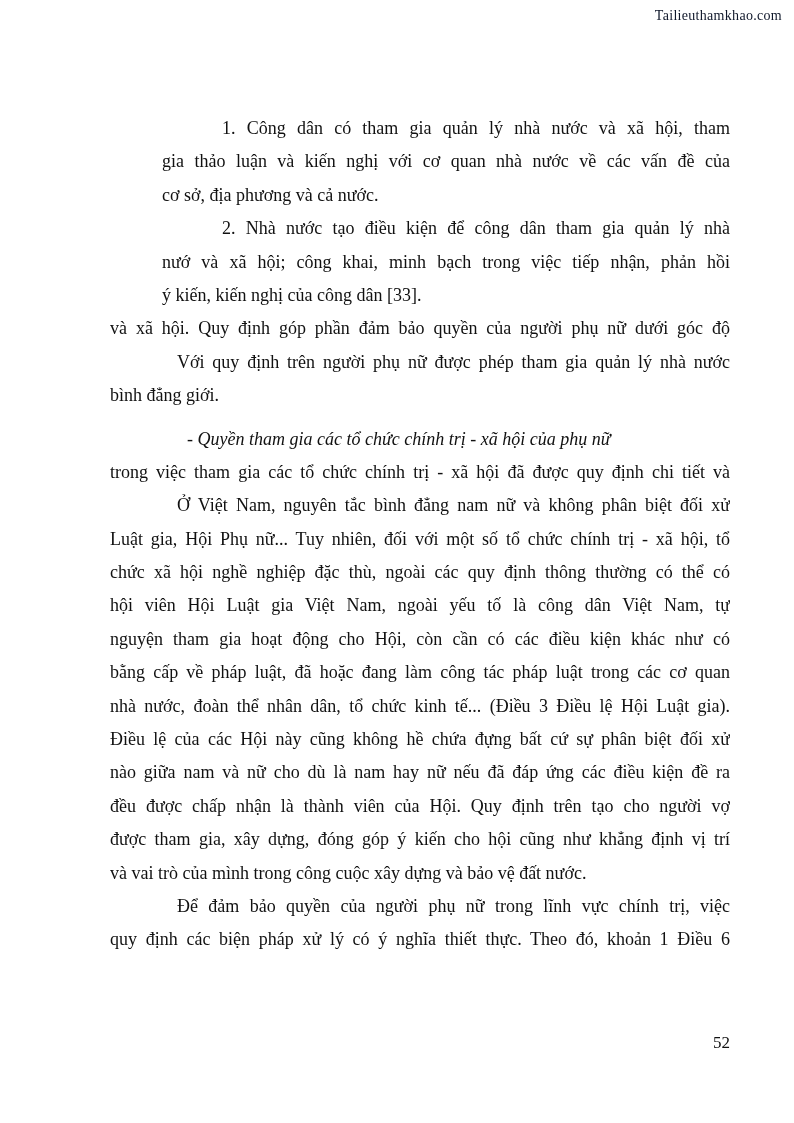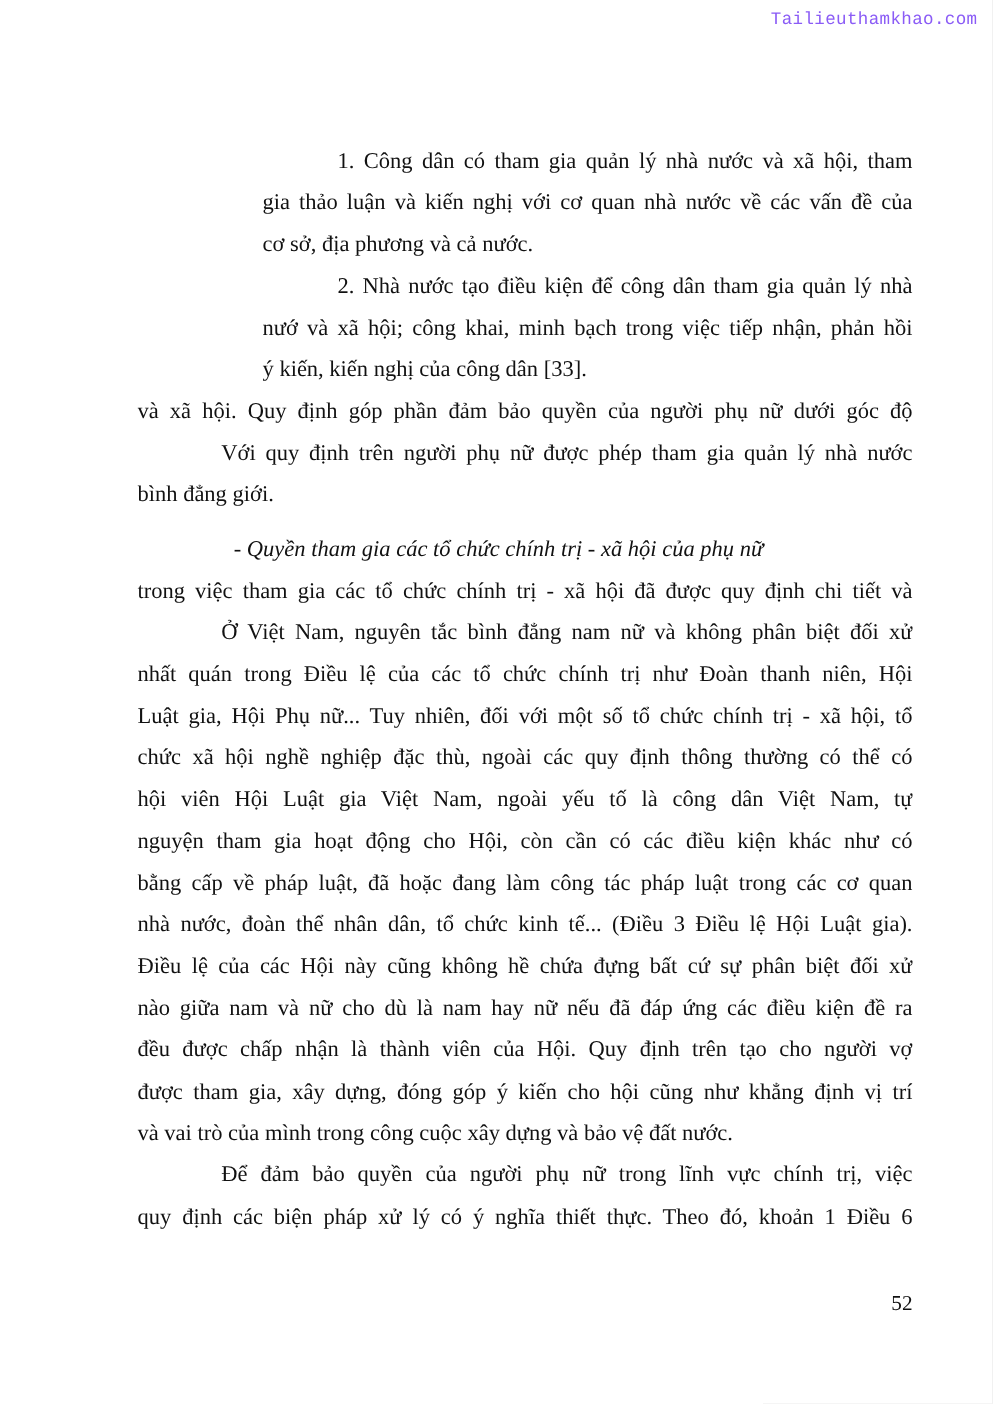--- a/index.html
+++ b/index.html
@@ -13,23 +13,23 @@
     height: 1123px;
     margin: 0 auto;
     background: #ffffff;
     overflow: hidden;
     font-family: "Liberation Serif", "DejaVu Serif", serif;
   }
   .watermark {
     position: absolute;
     top: 8px;
     right: 12px;
-    font-family: Liberation Mono, monospace;
+    font-family: Liberation Serif, serif;
     font-size: 14px;
-    color: #8b5cf6;
+    color: #0f172a;
     text-shadow: 1px 1px 0 rgba(255,255,255,0.9);
     letter-spacing: 0.3px;
   }
   .content {
     position: absolute;
     left: 110px;
     top: 112px;
     width: 620px;
   }
   .para { margin: 0; }
@@ -39,21 +39,21 @@
     color: #111111;
     text-align: justify;
     text-align-last: justify;
     height: 33.4px;
     overflow: hidden;
   }
   .line.end {
     text-align-last: left;
   }
   
-  .para.quote { margin-left: 100px; }
+  .para.quote { margin-left: 52px; }
   .para.quote .line.first { text-indent: 60px; }
   
   .para.body .line.first { text-indent: 67px; }
   
   .para.heading-italic { margin-left: 77px; }
   .para.heading-italic .line {
     font-style: italic;
     text-align: left;
     text-align-last: left;
     margin-top: 10px;
@@ -89,21 +89,20 @@
         <div class="line">và xã hội. Quy định góp phần đảm bảo quyền của người phụ nữ dưới góc độ</div>
         <div class="line first">Với quy định trên người phụ nữ được phép tham gia quản lý nhà nước</div>
         <div class="line end">bình đẳng giới.</div>
       </div>
       <div class="para heading-italic">
         <div class="line first end">- Quyền tham gia các tổ chức chính trị - xã hội của phụ nữ</div>
       </div>
       <div class="para body">
         <div class="line">trong việc tham gia các tổ chức chính trị - xã hội đã được quy định chi tiết và</div>
         <div class="line first">Ở Việt Nam, nguyên tắc bình đẳng nam nữ và không phân biệt đối xử</div>
-        <div class="line">nhất quán trong Điều lệ của các tổ chức chính trị như Đoàn thanh niên, Hội</div>
         <div class="line">Luật gia, Hội Phụ nữ... Tuy nhiên, đối với một số tổ chức chính trị - xã hội, tổ</div>
         <div class="line">chức xã hội nghề nghiệp đặc thù, ngoài các quy định thông thường có thể có</div>
         <div class="line">hội viên Hội Luật gia Việt Nam, ngoài yếu tố là công dân Việt Nam, tự</div>
         <div class="line">nguyện tham gia hoạt động cho Hội, còn cần có các điều kiện khác như có</div>
         <div class="line">bằng cấp về pháp luật, đã hoặc đang làm công tác pháp luật trong các cơ quan</div>
         <div class="line">nhà nước, đoàn thể nhân dân, tổ chức kinh tế... (Điều 3 Điều lệ Hội Luật gia).</div>
         <div class="line">Điều lệ của các Hội này cũng không hề chứa đựng bất cứ sự phân biệt đối xử</div>
         <div class="line">nào giữa nam và nữ cho dù là nam hay nữ nếu đã đáp ứng các điều kiện đề ra</div>
         <div class="line">đều được chấp nhận là thành viên của Hội. Quy định trên tạo cho người vợ</div>
         <div class="line">được tham gia, xây dựng, đóng góp ý kiến cho hội cũng như khẳng định vị trí</div>

